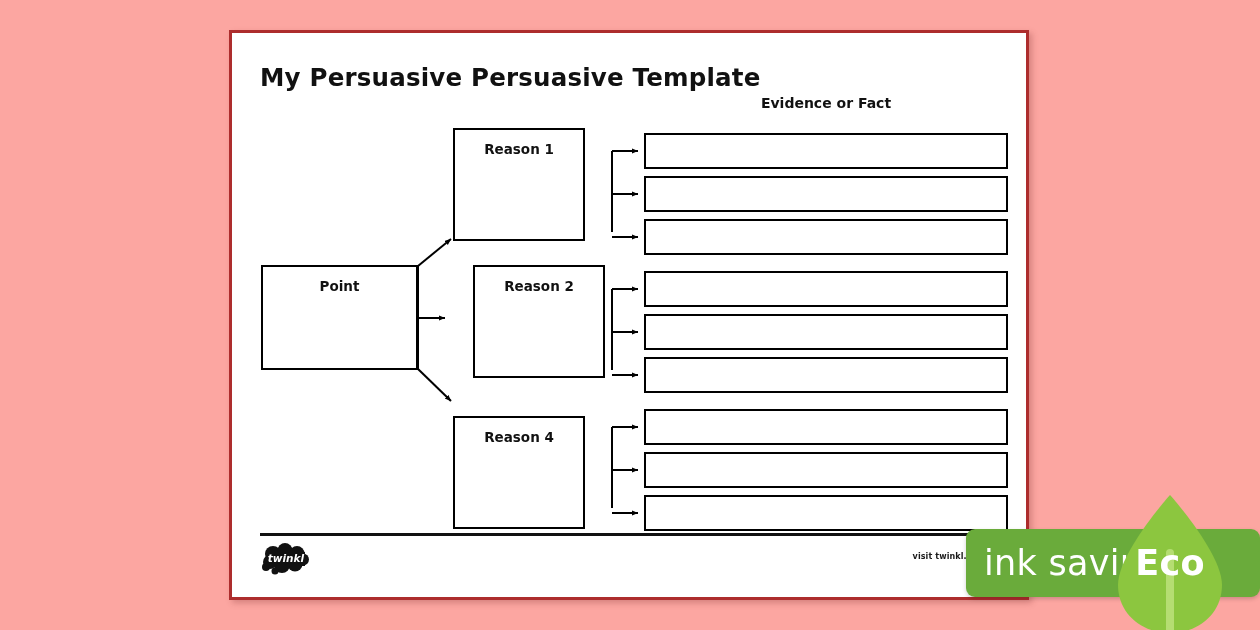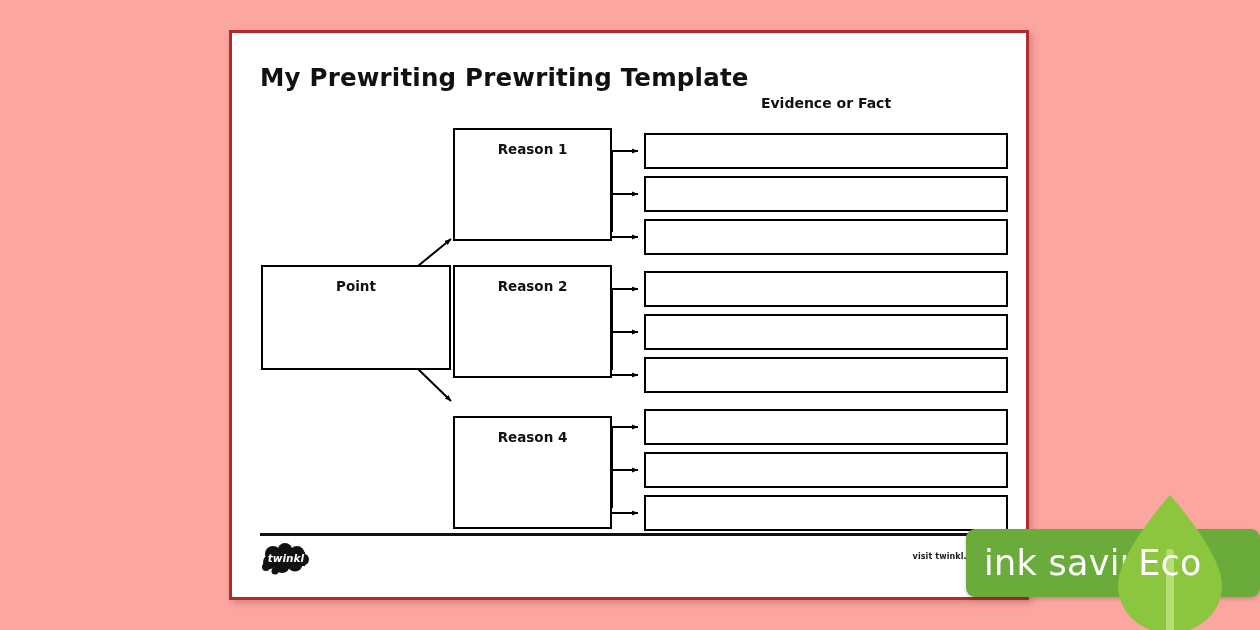--- a/index.html
+++ b/index.html
@@ -71,30 +71,30 @@
   .box {
     position: absolute;
     background: #ffffff;
     border: 2px solid #000000;
     box-sizing: border-box;
   }
 
   .point-box {
     left: 29px;
     top: 232px;
-    width: 190px;
+    width: 157px;
     height: 105px;
   }
   .reason-box {
     left: 221px;
-    width: 159px;
+    width: 132px;
     height: 113px;
   }
   .reason-1 { top: 95px; }
-  .reason-2 { top: 232px; }
+  .reason-2 { top: 232px; margin-left: 20px; }
   .reason-3 { top: 383px; }
 
   .box-label {
     position: absolute;
     left: 0;
     right: 0;
     top: 11px;
     text-align: center;
     font-size: 13.5px;
     font-weight: bold;
@@ -184,35 +184,35 @@
     width: 116px;
     height: 146px;
   }
   .eco-word {
     position: absolute;
     left: 160px;
     top: 12px;
     width: 88px;
     text-align: center;
     font-size: 35px;
-    font-weight: normal;
+    font-weight: bold;
     color: #ffffff;
     line-height: 44px;
     letter-spacing: 0.3px;
   }
 </style>
 </head>
 <body>
 
 <div id="stage">
 
   <div id="page">
     <div id="page-inner">
 
-      <div class="page-title">My Prewriting Prewriting Template</div>
+      <div class="page-title">My Persuasive Persuasive Template</div>
 
       <div class="evidence-header">Evidence or Fact</div>
 
       <svg class="svg-layer" viewBox="0 0 794 564" xmlns="http://www.w3.org/2000/svg">
         <defs>
           <marker id="arrowhead" markerWidth="7" markerHeight="7" refX="6.2" refY="2.6" orient="auto" markerUnits="userSpaceOnUse">
             <path d="M0,0 L6.4,2.6 L0,5.2 z" fill="#000000"></path>
           </marker>
         </defs>
 

